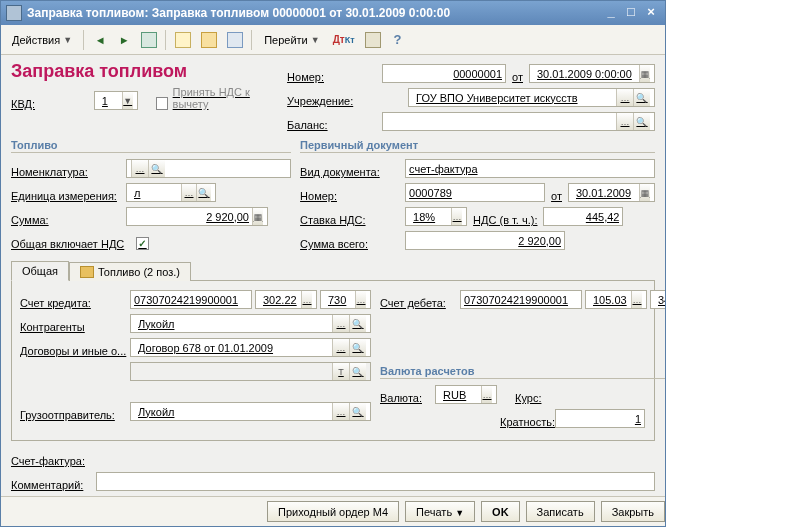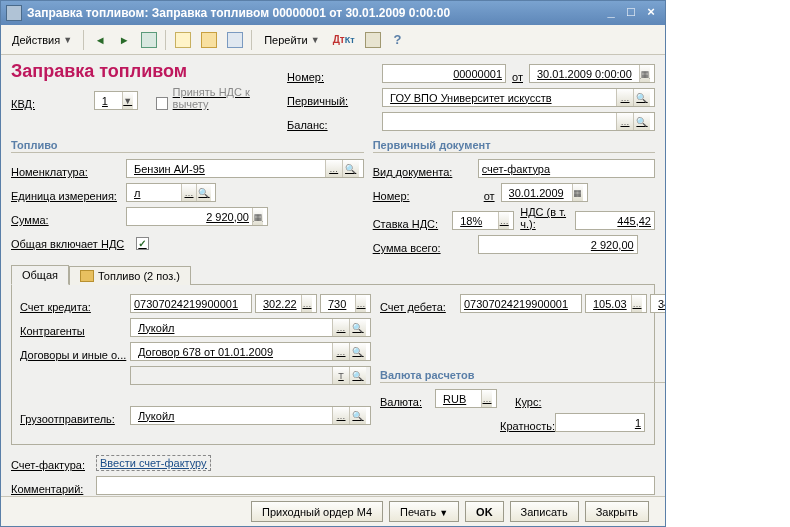--- a/index.html
+++ b/index.html
@@ -29,21 +29,21 @@
   .sect-title{color:#5a7fa8;font-weight:bold;border-bottom:1px solid #c0bdae;padding-bottom:1px;margin:4px 0 5px 0;}
   .cols{display:flex;gap:9px;}
   .col-l{width:380px;}
   .col-r{flex:1;}
   .chk{width:13px;height:13px;display:inline-block;border:1px solid #888;background:#fff;text-align:center;line-height:11px;font-size:10px;color:#2a6b2a;font-weight:bold;}
   .tabbar { display:flex;align-items:flex-end;border-bottom:1px solid #b0ae9e;margin-top:6px;}
   .tab{border:1px solid #b0ae9e;border-bottom:none;background:#f2f1eb;padding:3px 10px;margin-right:0px;cursor:pointer;display:inline-flex;gap:4px;align-items:center;position:relative;top:1px;}
   .tab.active{background:#f0f0ee;border-bottom:1px solid #f0f0ee;}
   .tabpanel{border:1px solid #b0ae9e;border-top:none;padding:8px;background:#f0f0ee;}
   .tabicon{width:14px;height:12px;background:#e8c060;border:1px solid #b89030;display:inline-block;}
-  .footer{height:30px;border-top:1px solid #c8c5b8;background:#f4f3ee;display:flex;align-items:center;justify-content:flex-end;padding:0 16px;gap:6px;}
+  .footer{height:30px;border-top:1px solid #c8c5b8;background:#f4f3ee;display:flex;align-items:center;justify-content:flex-end;padding:0 0;gap:6px;}
   .btn{height:21px;border:1px solid #9c9a8a;background:linear-gradient(#fdfdfb,#ece9da);padding:0 10px;cursor:pointer;font-family:inherit;font-size:11px;}
   .link{color:#1a4c88;text-decoration:underline;cursor:pointer;border:1px dashed #888;padding:1px 3px;}
   .underline-lbl{text-decoration:underline;}
   .sub-sect{color:#5a7fa8;font-weight:bold;border-bottom:1px solid #c0bdae;padding-bottom:1px;margin:4px 0 5px 0;}
 </style>
 </head>
 <body>
 
 <div class="window">
 
@@ -118,22 +118,22 @@
         <div class="row">
           <span class="lbl-r">Номер:</span>
           <input class="txt right" style="width: 124px;" value="00000001">
           <span style="margin:0 6px;">от</span>
           <div class="combo" style="width:126px;">
             <input style="width: 105px;" value="30.01.2009 0:00:00">
             <span class="cbtn">▦</span>
           </div>
         </div>
         <div class="row">
-          <span class="lbl-r">Первичный:</span>
-          <div class="combo" style="flex:1;">
+          <span class="lbl-r">Учреждение:</span>
+          <div class="combo" style="flex:1;margin-left:26px;">
             <input style="flex: 1 1 0%;" value="ГОУ ВПО Университет искусств">
             <span class="cbtn">…</span>
             <span class="cbtn">🔍</span>
           </div>
         </div>
         <div class="row">
           <span class="lbl-r">Баланс:</span>
           <div class="combo" style="flex:1;">
             <input style="flex: 1 1 0%;" value="">
             <span class="cbtn">…</span>
@@ -142,21 +142,20 @@
         </div>
       </div>
     </div>
 
     <div class="cols">
       <div class="col-l">
         <div class="sect-title">Топливо</div>
         <div class="row">
           <span style="width:115px;">Номенклатура:</span>
           <div class="combo" style="flex:1;">
-            <input style="flex: 1 1 0%;" value="Бензин АИ-95">
             <span class="cbtn">…</span>
             <span class="cbtn">🔍</span>
           </div>
         </div>
         <div class="row">
           <span style="width:115px;">Единица измерения:</span>
           <div class="combo" style="width:90px;">
             <input style="width: 50px;" value="л">
             <span class="cbtn">…</span>
             <span class="cbtn">🔍</span>
@@ -175,20 +174,21 @@
         </div>
       </div>
       <div class="col-r">
         <div class="sect-title">Первичный документ</div>
         <div class="row">
           <span style="width:105px;">Вид документа:</span>
           <input class="txt" style="flex: 1 1 0%;" value="счет-фактура">
         </div>
         <div class="row">
           <span style="width:105px;">Номер:</span>
+          <input class="txt" style="width: 140px;" value="0000789">
           <span style="margin:0 6px;">от</span>
           <div class="combo" style="width:87px;">
             <input style="width: 66px;" value="30.01.2009">
             <span class="cbtn">▦</span>
           </div>
         </div>
         <div class="row">
           <span style="width:105px;">Ставка НДС:</span>
           <div class="combo" style="width:62px;">
             <input style="width: 41px;" value="18%">
@@ -288,21 +288,20 @@
           <div class="row">
             <span style="width:175px;text-align:left;padding-left:120px;">Кратность:</span>
             <input class="txt right" style="width: 90px;" value="1">
           </div>
         </div>
       </div>
     </div>
 
     <div class="row" style="margin-top:6px;">
       <span style="width:85px;" class="underline-lbl">Счет-фактура:</span>
-      <span class="link">Ввести счет-фактуру</span>
     </div>
     <div class="row">
       <span style="width:85px;">Комментарий:</span>
       <input class="txt" style="flex: 1 1 0%;" value="">
     </div>
   </div>
 
   <div class="footer">
     <button class="btn">Приходный ордер М4</button>
     <button class="btn"><span>Печать</span> <span class="dd" style="font-size:9px">▼</span></button>

